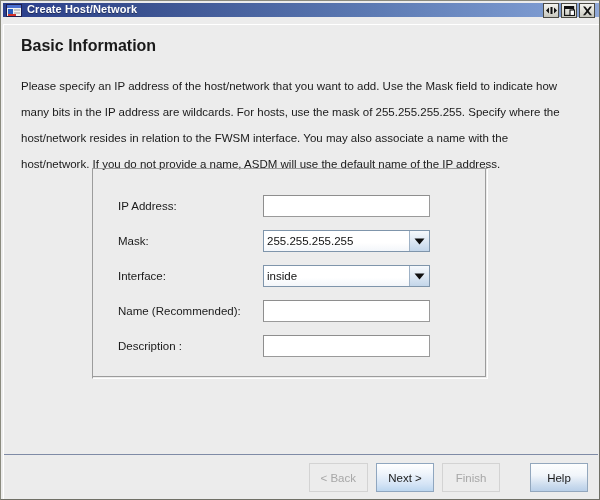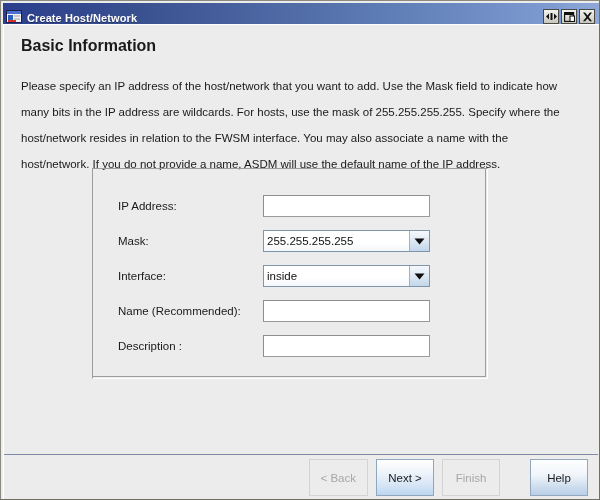--- a/index.html
+++ b/index.html
@@ -22,24 +22,24 @@
     border-bottom-color: #6f6f66;
     overflow: hidden;
   }
 
   
   #titlebar {
     position: absolute;
     left: 2px;
     top: 2px;
     width: 596px;
-    height: 21px;
+    height: 14px;
     background: linear-gradient(to right, #2b3f8d 0%, #39508f 22%, #5c7ab3 62%, #7d9bd1 92%, #8fa8d8 100%);
     display: flex;
-    align-items: flex-end;
+    align-items: flex-start;
     box-sizing: border-box;
   }
   #title-icon {
     width: 16px;
     height: 15px;
     margin-left: 3px;
     margin-right: 5px;
     flex: 0 0 auto;
     position: relative;
   }
@@ -217,21 +217,21 @@
     height: 45px;
     background: #ececec;
     display: flex;
     align-items: center;
     justify-content: flex-end;
     box-sizing: border-box;
     padding-right: 10px;
     gap: 8px;
   }
   .dlg-btn {
-    height: 37px;
+    height: 29px;
     min-width: 58px;
     box-sizing: border-box;
     font-family: "Liberation Sans", sans-serif;
     font-size: 11.5px;
     color: #1a1a1a;
     background: linear-gradient(to bottom, #fdfefe 0%, #f1f5fa 42%, #ccdcee 78%, #b9cfe8 100%);
     border: 1px solid #93a7bd;
     padding: 0 11px;
     cursor: default;
     white-space: nowrap;

